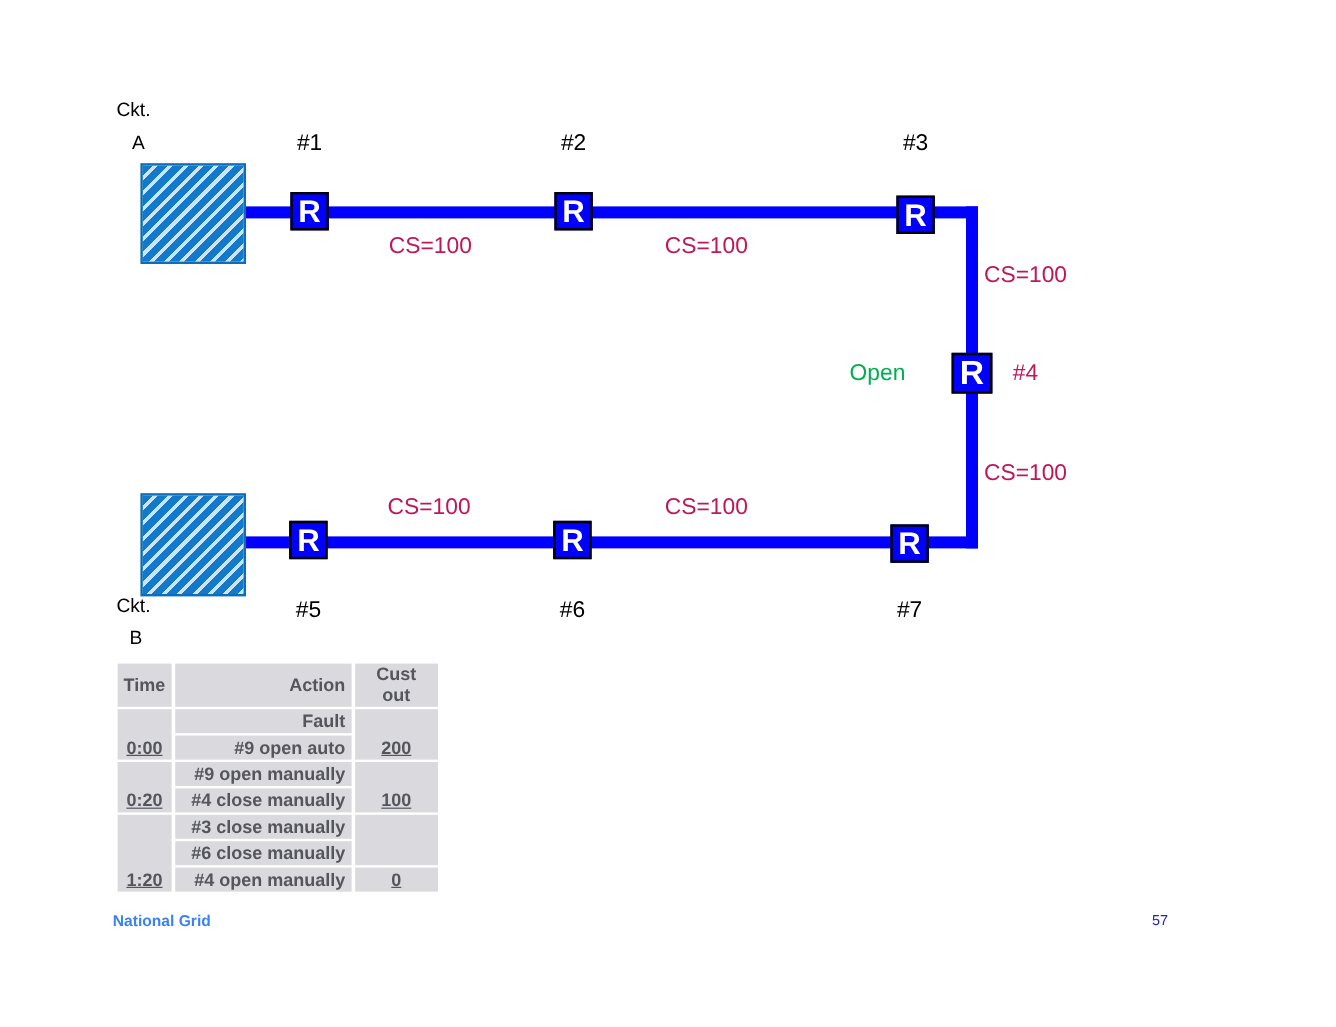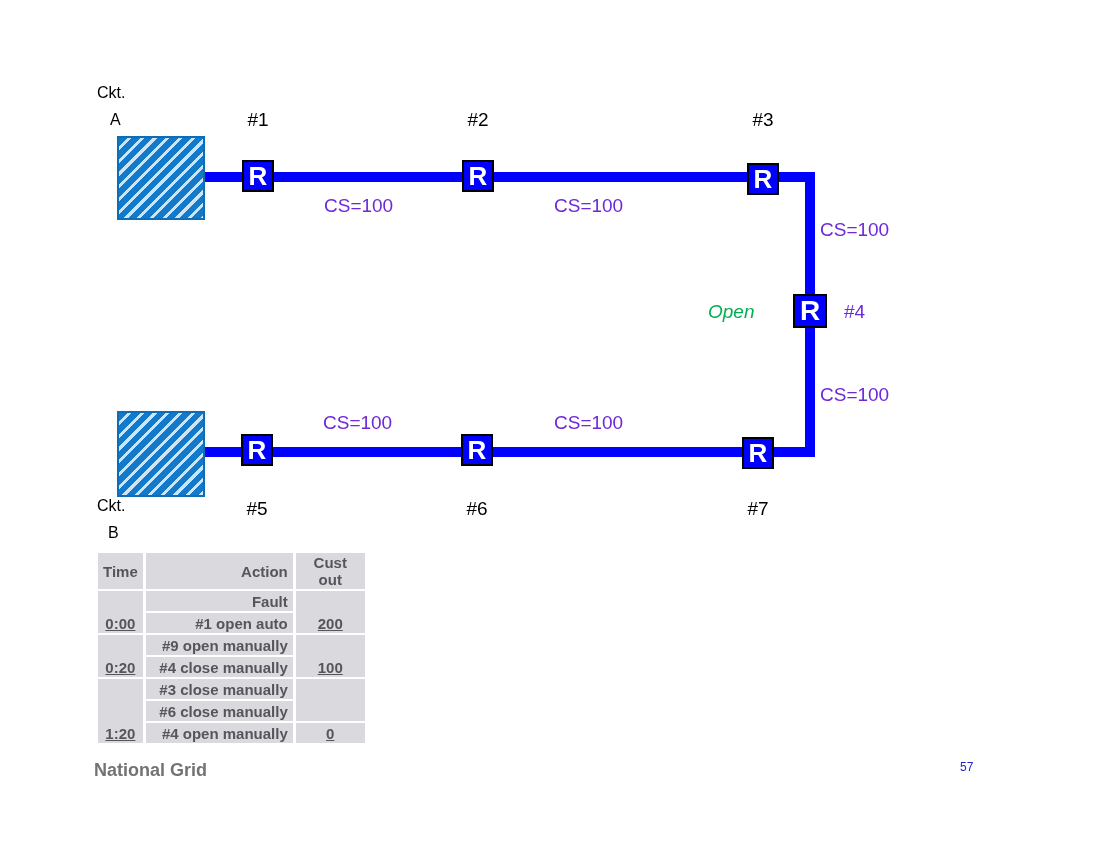--- a/index.html
+++ b/index.html
@@ -33,21 +33,21 @@
     border: 2px solid #000000;
     color: #ffffff;
     display: flex; align-items: center; justify-content: center;
     font-size: 26px; font-weight: bold; line-height: 1;
   }
   .rbox.big { width: 34px; height: 34px; font-size: 28px; }
 
   
   .dlabel { position: absolute; font-size: 16px; color: #000000; line-height: 1; white-space: nowrap; }
   .num    { position: absolute; font-size: 19px; color: #000000; line-height: 1; transform: translateX(-50%); white-space: nowrap; }
-  .cs     { position: absolute; font-size: 19px; color: #6d28d9; line-height: 1; white-space: nowrap; }
+  .cs     { position: absolute; font-size: 19px; color: #be185d; line-height: 1; white-space: nowrap; }
   .open   { position: absolute; font-size: 19px; color: #00B050; line-height: 1; white-space: nowrap; }
 
   
   table.ops {
     position: absolute;
     left: 95px; top: 551px;
     border-collapse: separate;
     border-spacing: 3px 2px;
     color: #55565C;
     font-size: 15px;
@@ -58,21 +58,21 @@
   thead tr { height: 18px; }
   tbody tr { height: 20px; }
   .c-time { width: 44px; text-align: center; }
   .c-action { width: 147px; text-align: right; }
   .c-cust { width: 69px; text-align: center; }
   td.c-time, td.c-cust { vertical-align: bottom; padding-bottom: 3px; text-decoration: underline; }
 
   
   .brand {
     position: absolute; left: 94px; top: 761px;
-    font-size: 18px; font-weight: bold; color: #737373; line-height: 1;
+    font-size: 13px; font-weight: bold; color: #3b82f6; line-height: 1;
   }
   .pagenum {
     position: absolute; left: 960px; top: 761px;
     font-size: 12px; color: #2222CC; line-height: 1;
   }
 </style>
 </head>
 <body>
 
 <div class="slide">
@@ -119,38 +119,38 @@
   <div class="num" style="left:477px; top:499px;">#6</div>
   <div class="num" style="left:758px; top:499px;">#7</div>
 
   <div class="cs" style="left:324px; top:196px;">CS=100</div>
   <div class="cs" style="left:554px; top:196px;">CS=100</div>
   <div class="cs" style="left:820px; top:220px;">CS=100</div>
   <div class="cs" style="left:820px; top:385px;">CS=100</div>
   <div class="cs" style="left:323px; top:413px;">CS=100</div>
   <div class="cs" style="left:554px; top:413px;">CS=100</div>
 
-  <div class="open" style="left:708px; top:302px;font-style:italic;">Open</div>
+  <div class="open" style="left:708px; top:302px;">Open</div>
 
   <table class="ops">
     <thead>
       <tr>
         <th class="c-time">Time</th>
         <th class="c-action">Action</th>
         <th class="c-cust">Cust out</th>
       </tr>
     </thead>
     <tbody>
       <tr>
         <td class="c-time" rowspan="2">0:00</td>
         <td class="c-action">Fault</td>
         <td class="c-cust" rowspan="2">200</td>
       </tr>
       <tr>
-        <td class="c-action">#1 open auto</td>
+        <td class="c-action">#9 open auto</td>
       </tr>
       <tr>
         <td class="c-time" rowspan="2">0:20</td>
         <td class="c-action">#9 open manually</td>
         <td class="c-cust" rowspan="2">100</td>
       </tr>
       <tr>
         <td class="c-action">#4 close manually</td>
       </tr>
       <tr>

